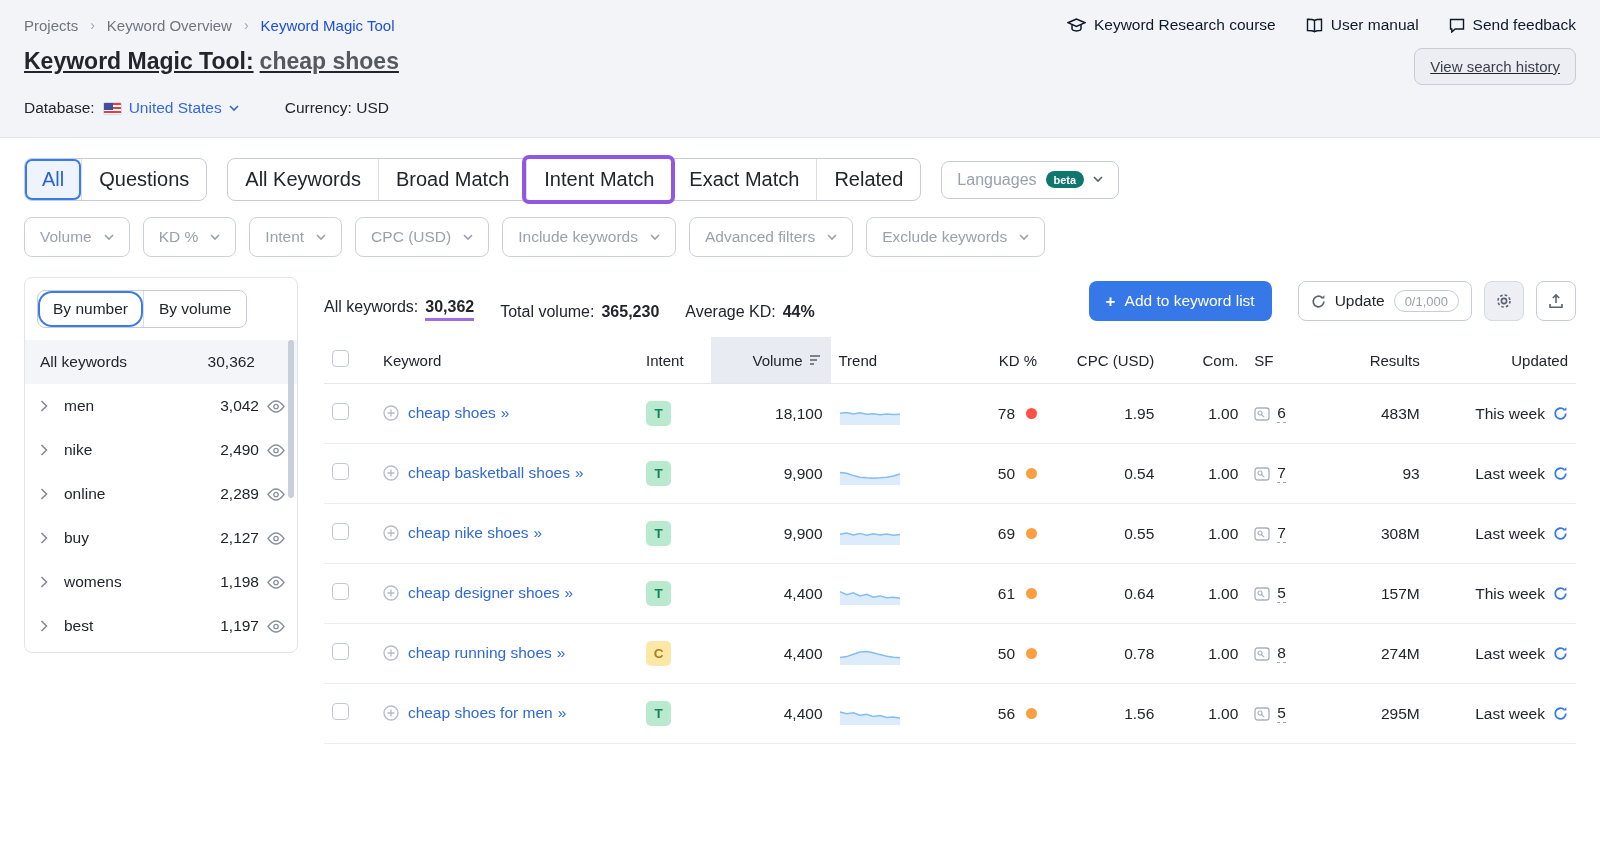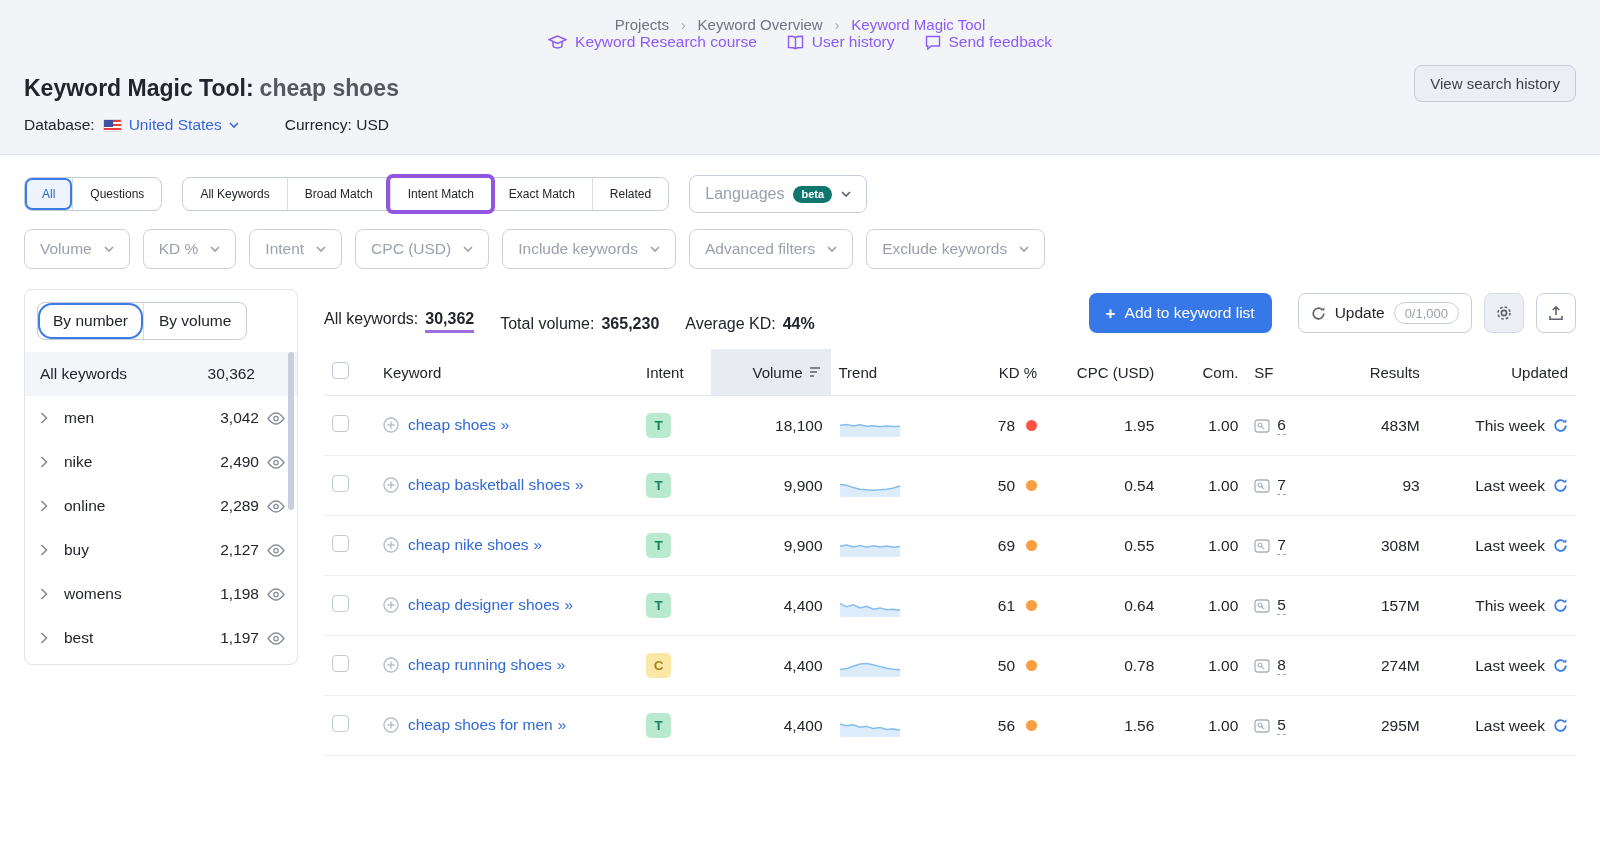--- a/index.html
+++ b/index.html
@@ -6,47 +6,47 @@
   body {
     width: 1600px; height: 847px; overflow: hidden;
     font-family: "Liberation Sans", sans-serif;
     color: #23252c; background: #fff; font-size: 15px;
   }
   a { text-decoration: none; }
   svg { display: block; }
 
   
   .top { background: #f3f4f8; padding: 16px 24px 20px; border-bottom: 1px solid #e2e5eb; }
-  .crumb-row { display: flex; justify-content: space-between; align-items: center; flex-direction: column; }
+  .crumb-row { display: flex; justify-content: space-between; align-items: center; }
   .crumbs { display: flex; gap: 12px; align-items: center; color: #70747f; font-size: 15px; }
   .crumbs .sep { color: #a3a8b3; font-size: 14px; }
-  .crumbs .cur { color: #8b5cf6; }
+  .crumbs .cur { color: #1d4ed8; }
   .toplinks { display: flex; gap: 30px; }
-  .toplink { display: flex; gap: 8px; align-items: center; color: #8b5cf6; font-size: 15.5px; cursor: pointer; justify-content: space-between; }
-
-  .title-row { display: flex; justify-content: space-between; align-items: flex-end; margin-top: 14px; }
+  .toplink { display: flex; gap: 8px; align-items: center; color: #0f172a; font-size: 15.5px; cursor: pointer; justify-content: space-between; }
+
+  .title-row { display: flex; justify-content: space-between; align-items: flex-start; margin-top: 14px; text-decoration: underline; }
   .page-title { font-size: 23px; font-weight: bold; color: #23252c; }
   .page-title .q { color: #55585f; margin-left: 6px; }
   .btn-history { background: #eceef3; border: 1px solid #c6cbd6; border-radius: 8px;
     padding: 9px 15px; font-size: 15px; color: #3c3f48; cursor: pointer; }
 
   .db-row { margin-top: 14px; display: flex; align-items: center; font-size: 15.5px; }
   .db-label { margin-right: 8px; }
   .flag { width: 19px; height: 13px; border-radius: 2px; position: relative; overflow: hidden; flex: none;
     background: repeating-linear-gradient(#e53d3d 0 2px, #fff 2px 4px); margin-right: 7px; border: 0.5px solid #d6d9e0; }
   .flag::after { content: ""; position: absolute; left: 0; top: 0; width: 9px; height: 7px; background: #3c4fa0; }
   .db-link { color: #3468d9; display: flex; gap: 7px; align-items: center; cursor: pointer; }
   .currency { margin-left: 46px; }
 
   .chev { width: 10px; height: 7px; }
 
   
   .tabs-row { display: flex; gap: 20px; margin: 20px 24px 0; align-items: center; }
   .seg { display: inline-flex; border: 1px solid #c7cdd8; border-radius: 8px; background: #fff; }
-  .seg-item { padding: 9px 17px; font-size: 12px; border-left: 1px solid #d9dde5; cursor: pointer; white-space: nowrap; color: #23252c; }
+  .seg-item { padding: 9px 17px; font-size: 20px; border-left: 1px solid #d9dde5; cursor: pointer; white-space: nowrap; color: #23252c; }
   .seg-item:first-child { border-left: none; }
   .seg-item.active { box-shadow: inset 0 0 0 2px #3b7be8; background: #eef4fe; color: #2a62d0; border-radius: 7px; }
   .seg-item.highlight { box-shadow: 0 0 0 4px #9257e0; border-radius: 3px; position: relative; z-index: 2; background: #fff; }
   .lang-btn { display: flex; gap: 9px; align-items: center; border: 1px solid #c7cdd8; border-radius: 8px;
     padding: 9px 15px; color: #9aa0ac; font-size: 16px; cursor: pointer; }
   .beta { background: #0f766e; color: #fff; font-size: 11px; font-weight: bold; padding: 2.5px 8px; border-radius: 9px; }
 
   
   .filters-row { display: flex; gap: 13px; margin: 16px 24px 14px; }
   .filter-btn { border: 1px solid #ccd1db; border-radius: 8px; padding: 10px 15px; color: #9ba0ac;
@@ -133,21 +133,21 @@
         </span>
         <span>Keyword Research course</span>
       </a>
       <a class="toplink">
         <span>
           <svg width="17" height="15" viewBox="0 0 17 15">
               <path d="M8.5 2.5C7 1.3 5 1.2 1.5 1.2v11.3c3.5 0 5.5.1 7 1.3 1.5-1.2 3.5-1.3 7-1.3V1.2c-3.5 0-5.5.1-7 1.3z" fill="none" stroke="currentColor" stroke-width="1.4"></path>
               <path d="M8.5 2.5v11.3" stroke="currentColor" stroke-width="1.4"></path>
             </svg>
         </span>
-        <span>User history</span>
+        <span>User manual</span>
       </a>
       <a class="toplink">
         <span>
           <svg width="16" height="15" viewBox="0 0 16 15">
               <path d="M1.5 1.5h13V11H6.2l-3.4 3v-3H1.5z" fill="none" stroke="currentColor" stroke-width="1.4"></path>
             </svg>
         </span>
         <span>Send feedback</span>
       </a>
     </div>

